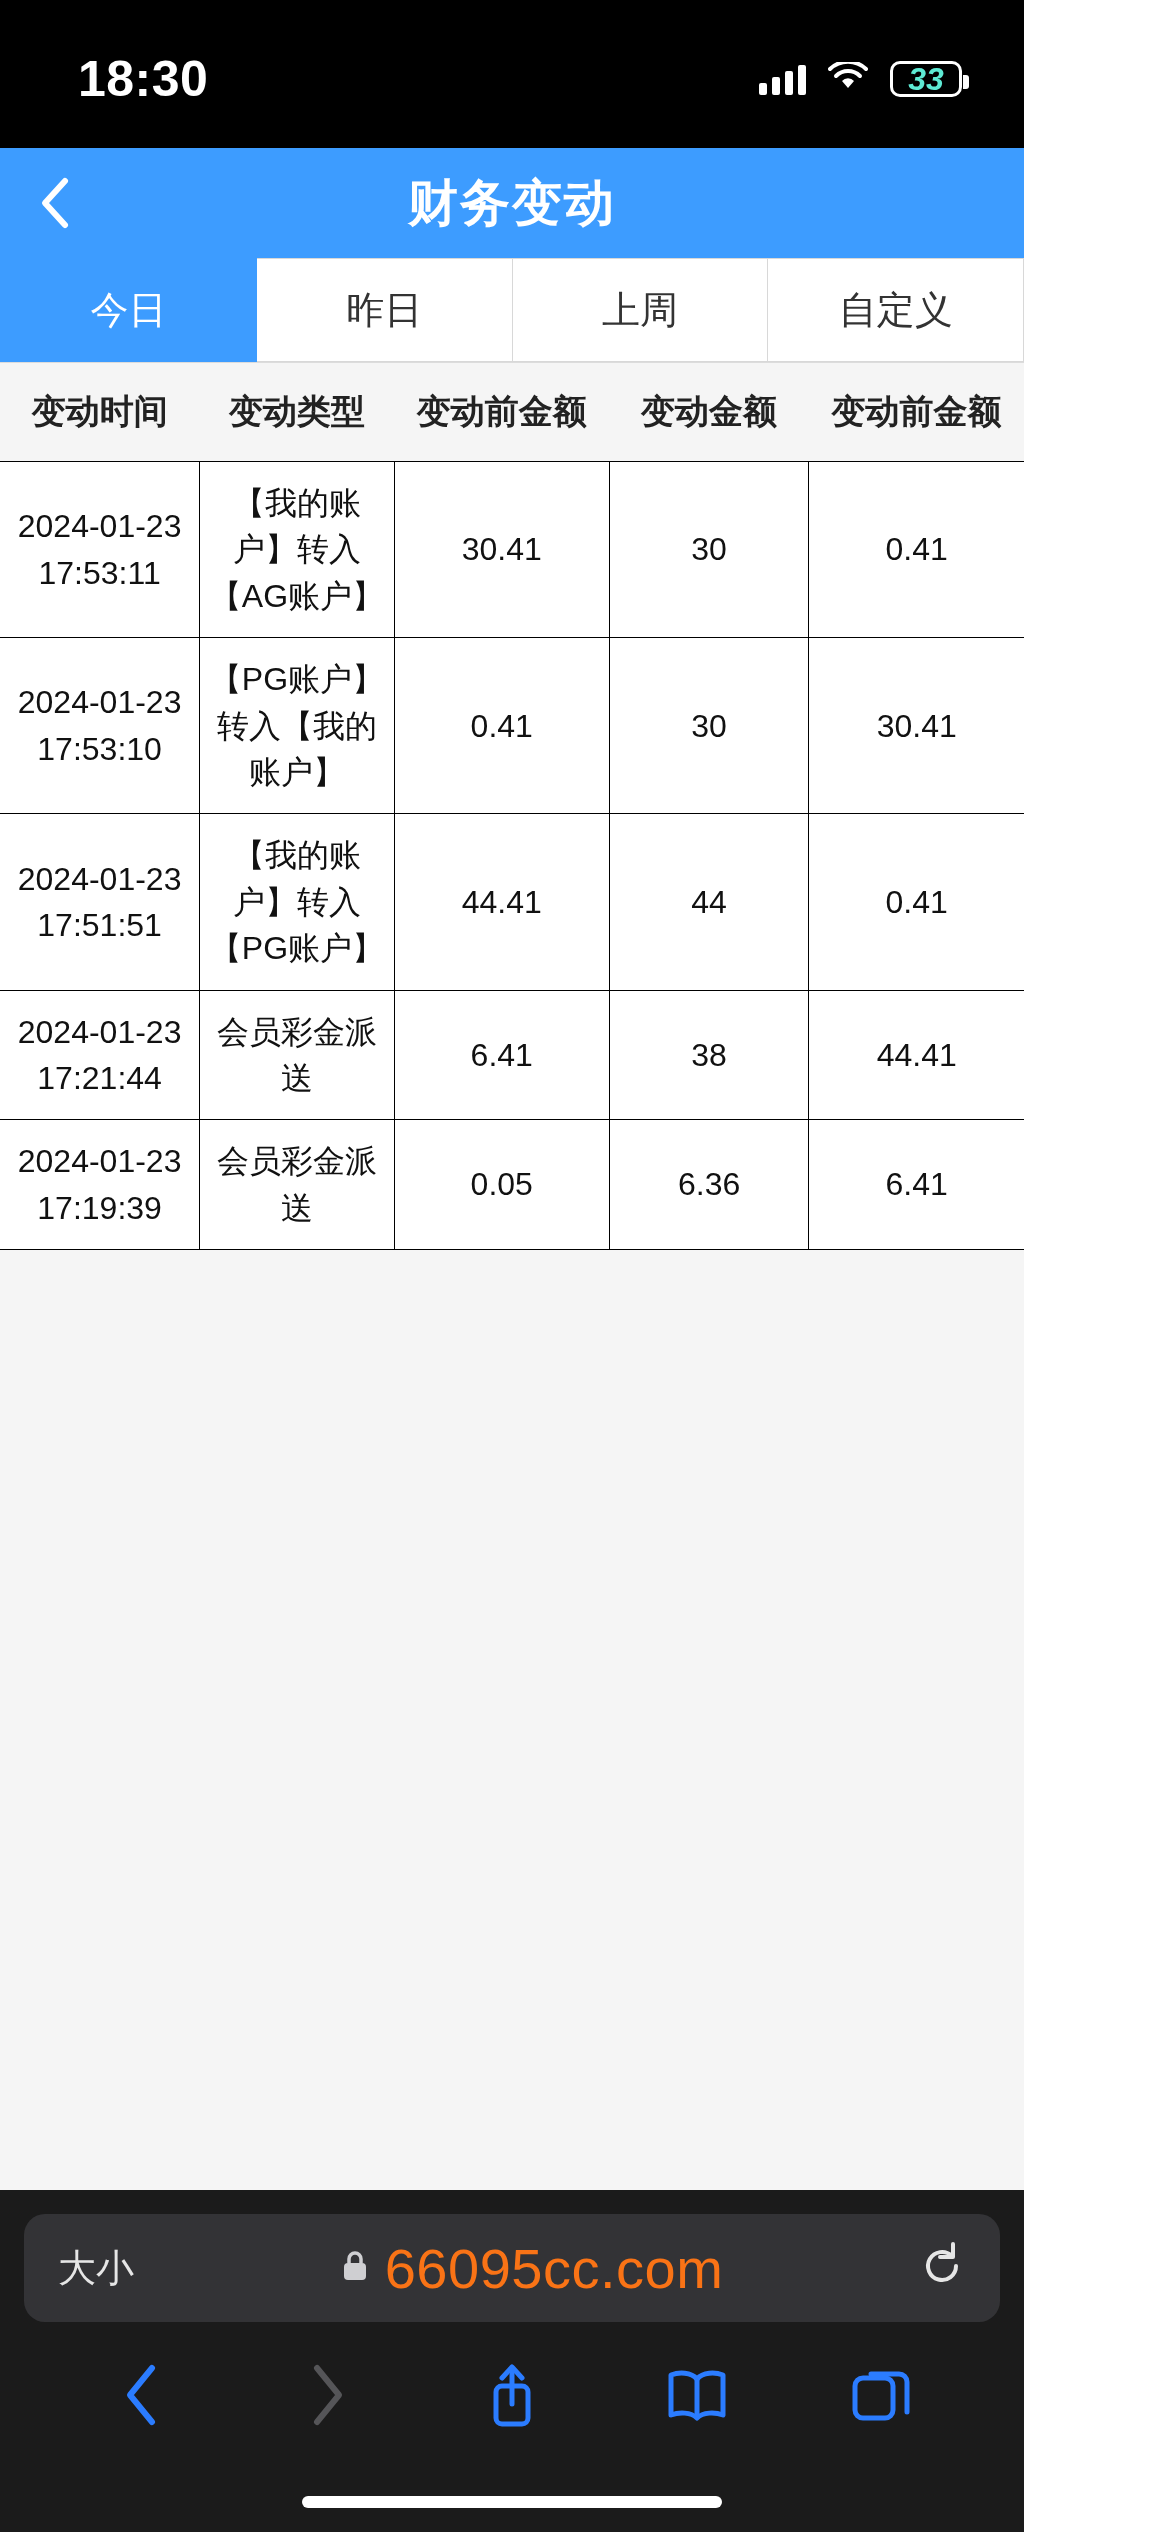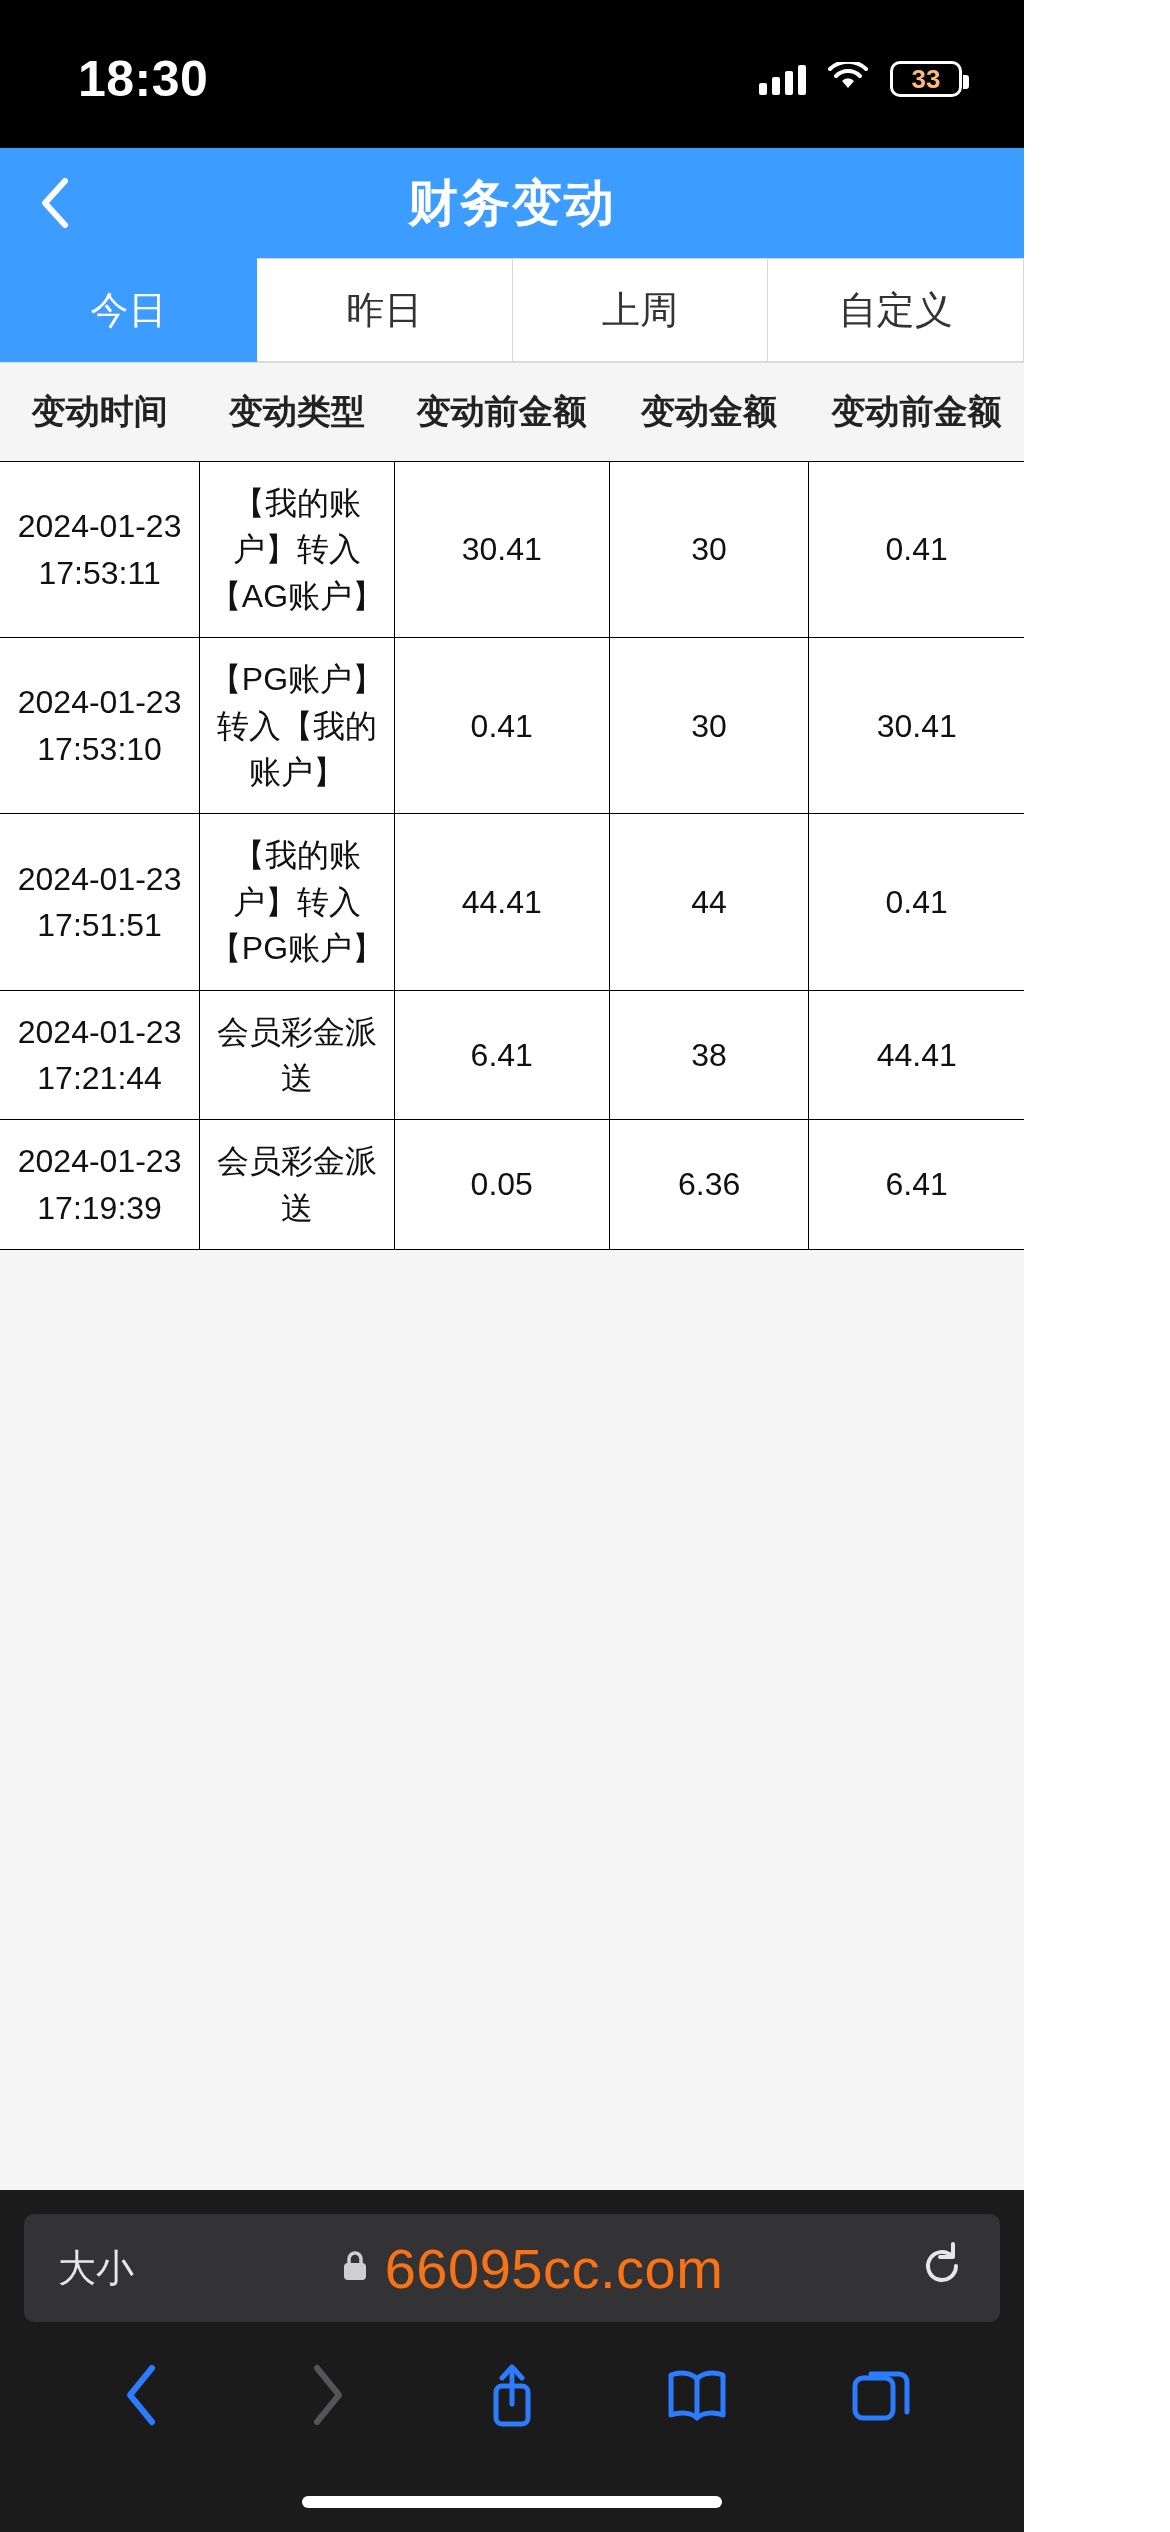--- a/index.html
+++ b/index.html
@@ -56,21 +56,21 @@
     display: flex; align-items: center; justify-content: center;
   }
   .battery::after {
     content: "";
     position: absolute;
     right: -10px; top: 11px;
     width: 6px; height: 14px;
     background: #ffffff;
     border-radius: 0 3px 3px 0;
   }
-  .battery-text { font-size: 26px; font-weight: 700; color: #fdba74; }
+  .battery-text { font-size: 32px; font-weight: 700; color: #5eead4; font-style: italic; }
 
   
   .navbar {
     height: 110px;
     background: #3d9cff;
     display: flex;
     align-items: center;
     position: relative;
     flex: 0 0 auto;
   }
@@ -167,21 +167,21 @@
   .urlbar-row {
     display: flex;
     align-items: center;
     justify-content: center;
     padding: 0 24px;
   }
   .urlbar {
     width: 1018px;
     height: 108px;
     background: #333336;
-    border-radius: 10px;
+    border-radius: 21px;
     display: flex;
     align-items: center;
     padding: 0 34px;
     position: relative;
   }
   .url-size {
     color: #e6e6e6;
     font-size: 38px;
     width: 150px;
     flex: 0 0 auto;

